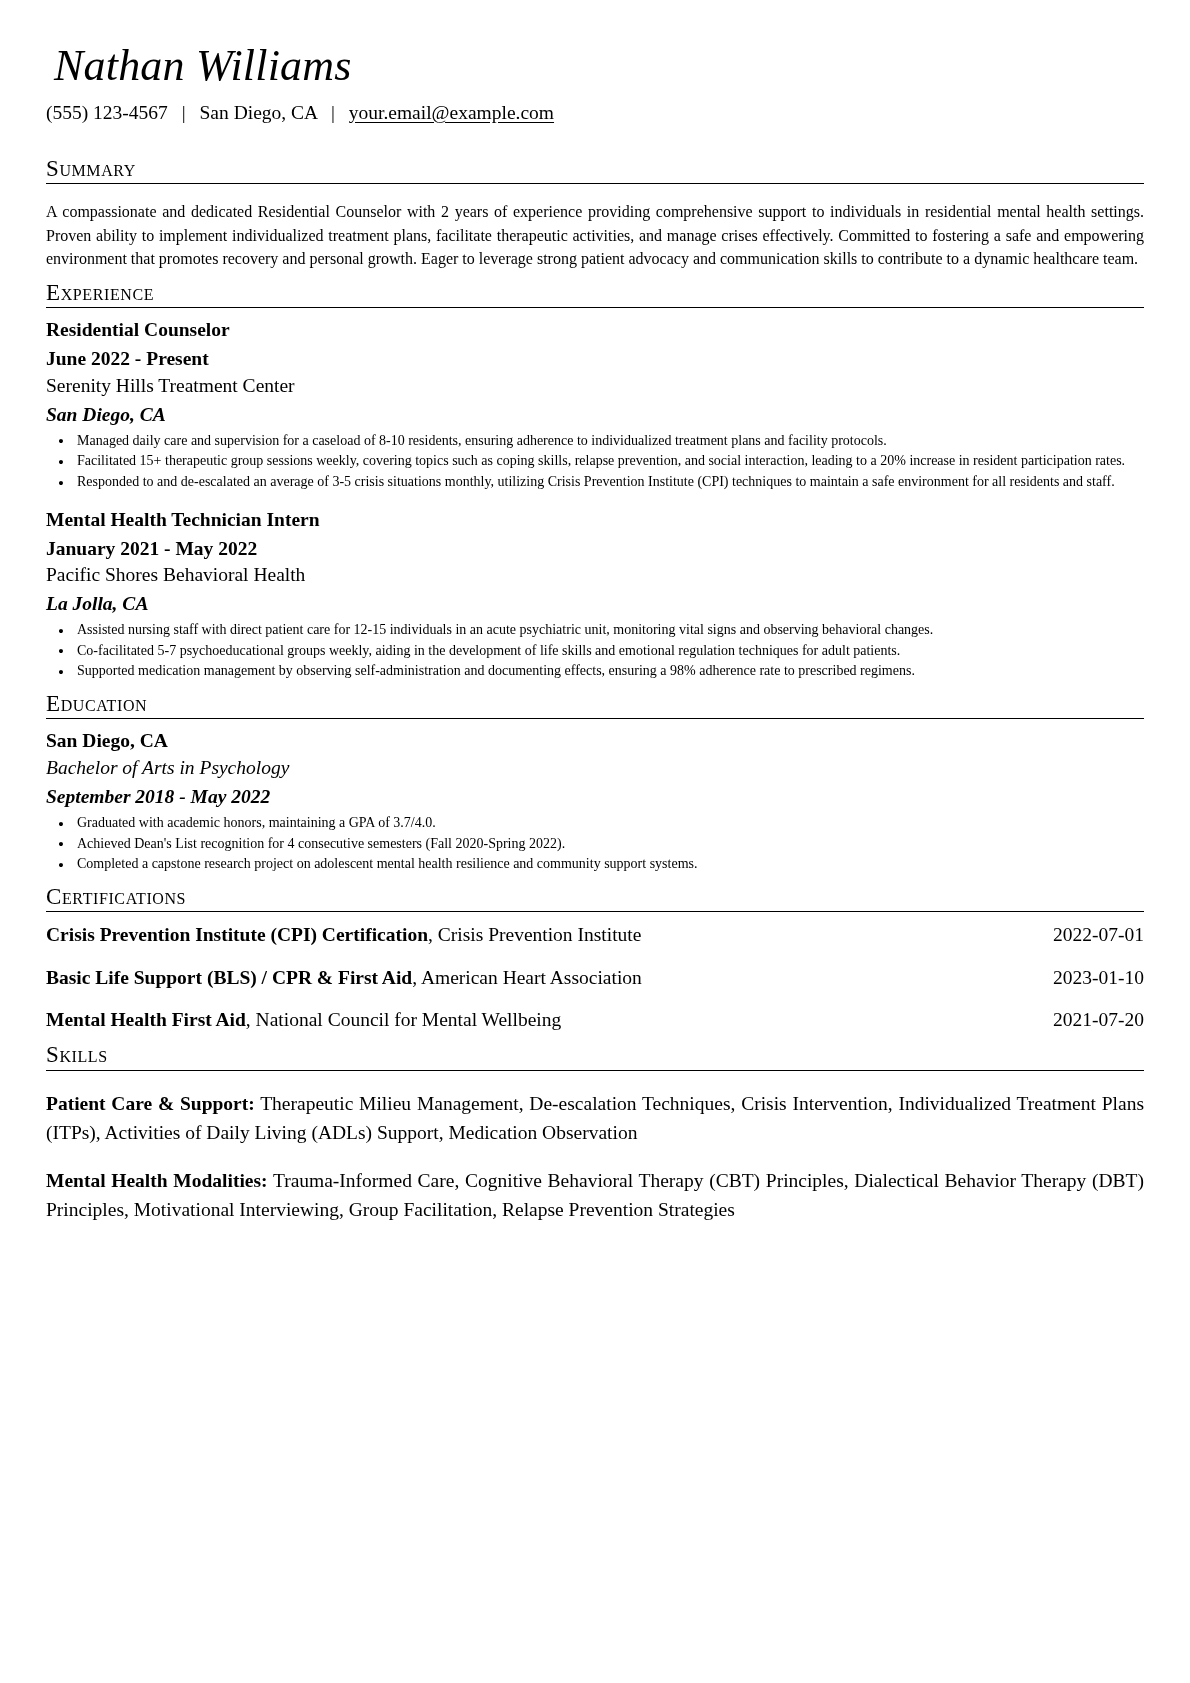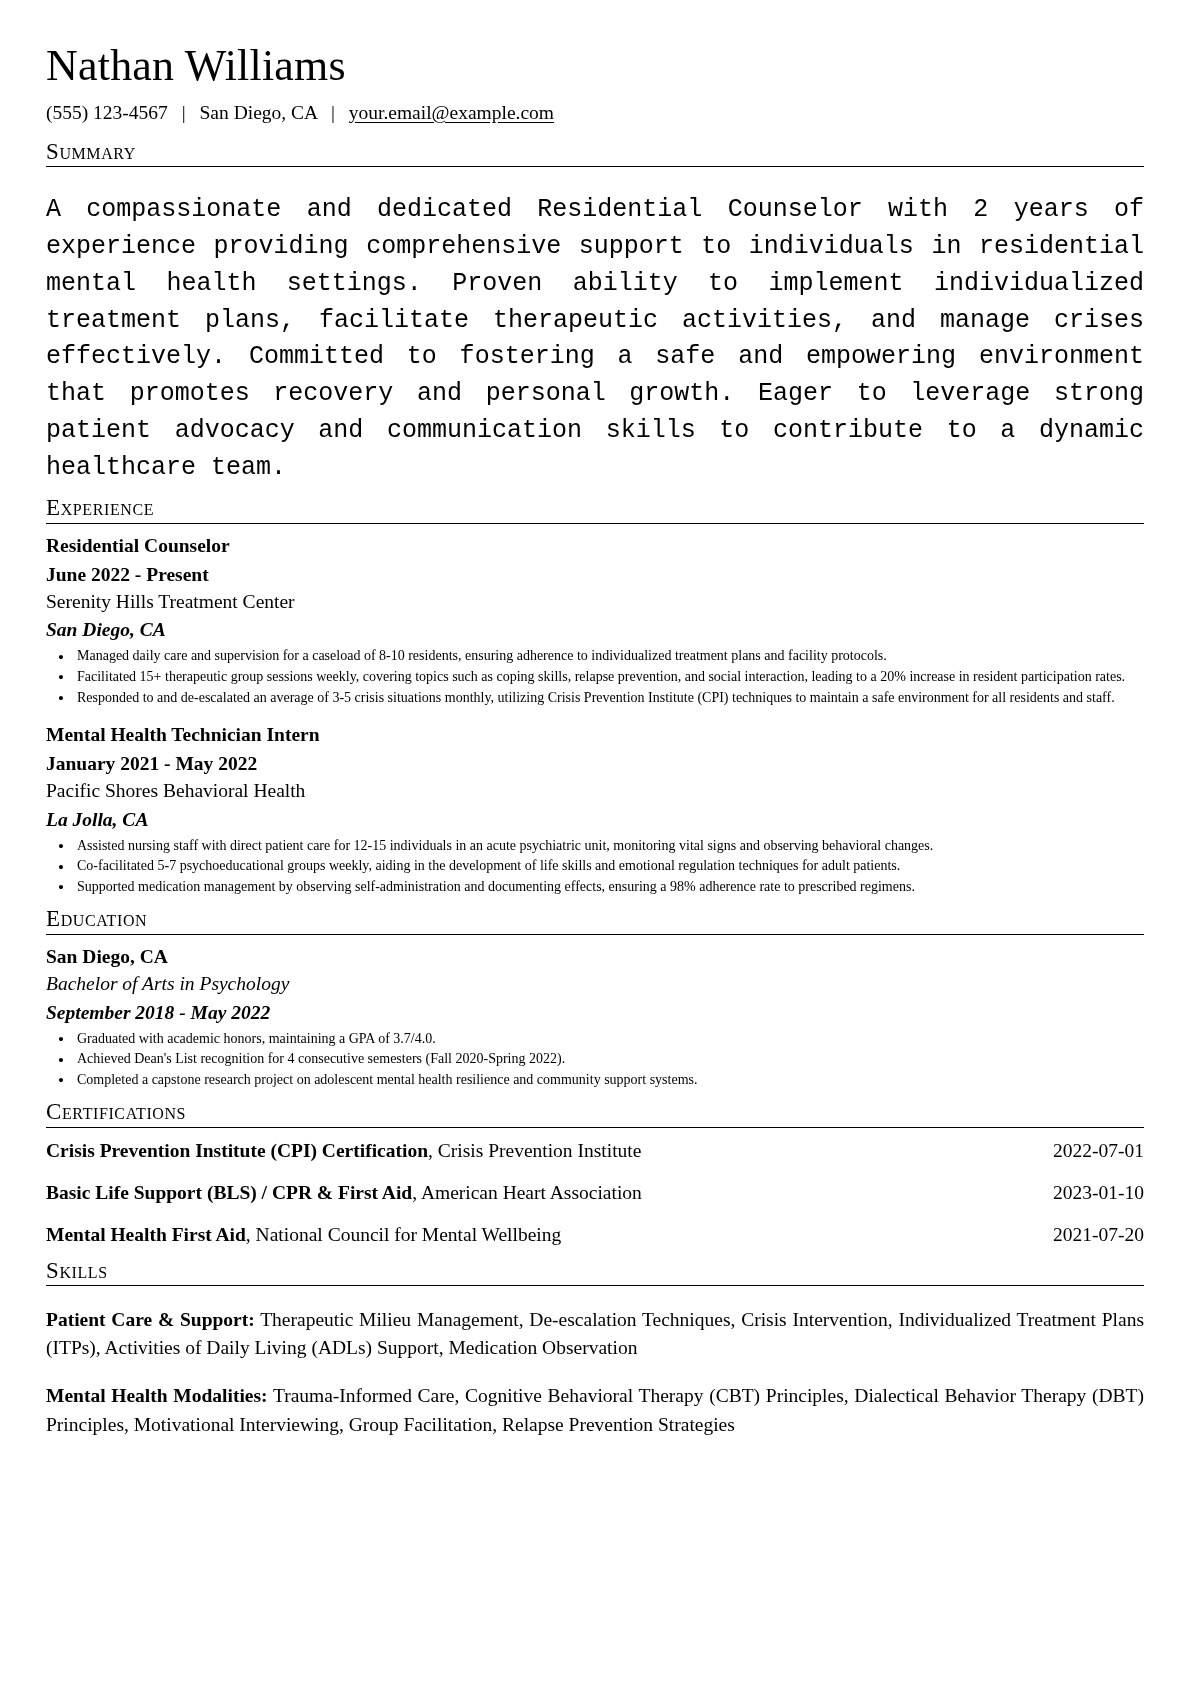--- a/index.html
+++ b/index.html
@@ -21,26 +21,27 @@
     padding: 38px 46px 40px 46px;
     background: #ffffff;
   }
 
   
   .name {
     font-size: 44px;
     line-height: 1.08;
     font-weight: normal;
     letter-spacing: 0.2px;
-    margin: 4px 0 10px 0;
+    margin: 4px 0 10px 8px;
+    font-style: italic;
   }
   .contact-line {
     font-size: 19.5px;
     line-height: 1.3;
-    margin-bottom: 14px;
+    margin-bottom: 31px;
     white-space: nowrap;
   }
   .contact-sep {
     display: inline-block;
     padding: 0 9px;
     color: #000;
   }
   .contact-email {
     text-decoration: underline;
     text-underline-offset: 2.5px;
@@ -59,27 +60,26 @@
     padding-bottom: 0;
   }
   .section-rule {
     border-bottom: 1.6px solid #000;
     margin-top: 1px;
     margin-bottom: 9px;
   }
 
   
   .summary-text {
-    font-size: 25px;
+    font-size: 16px;
     line-height: 1.47;
     text-align: justify;
     hyphens: auto;
     -webkit-hyphens: auto;
     margin-bottom: 2px;
-    font-family: Liberation Mono, monospace;
   }
 
   
   .entry {
     margin-bottom: 4px;
   }
   .entry + .entry {
     margin-top: 14px;
   }
   .entry-row {

